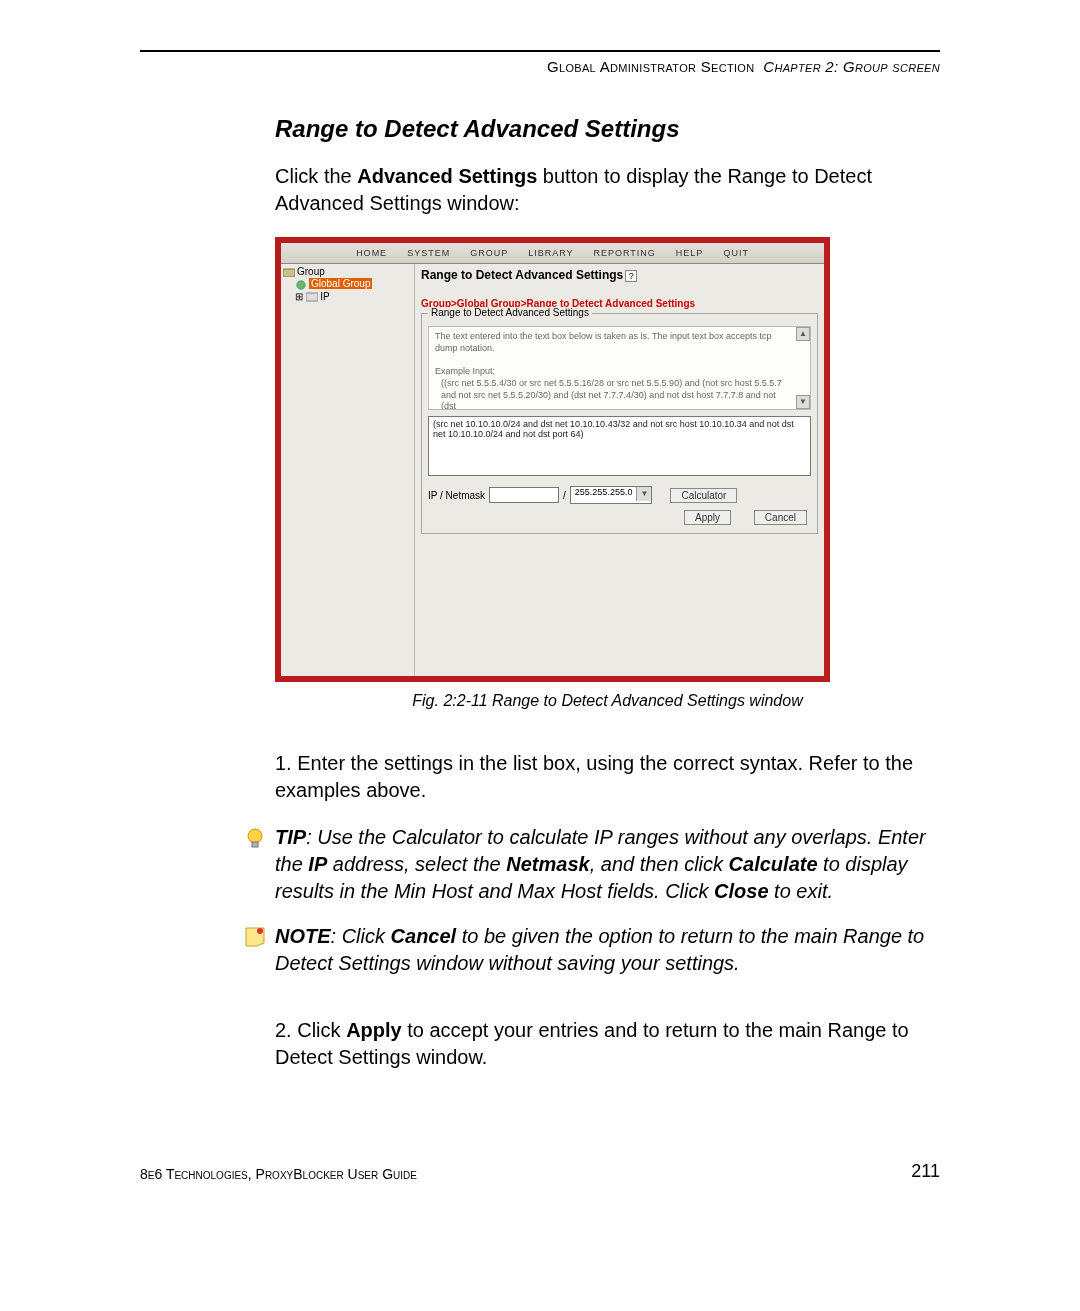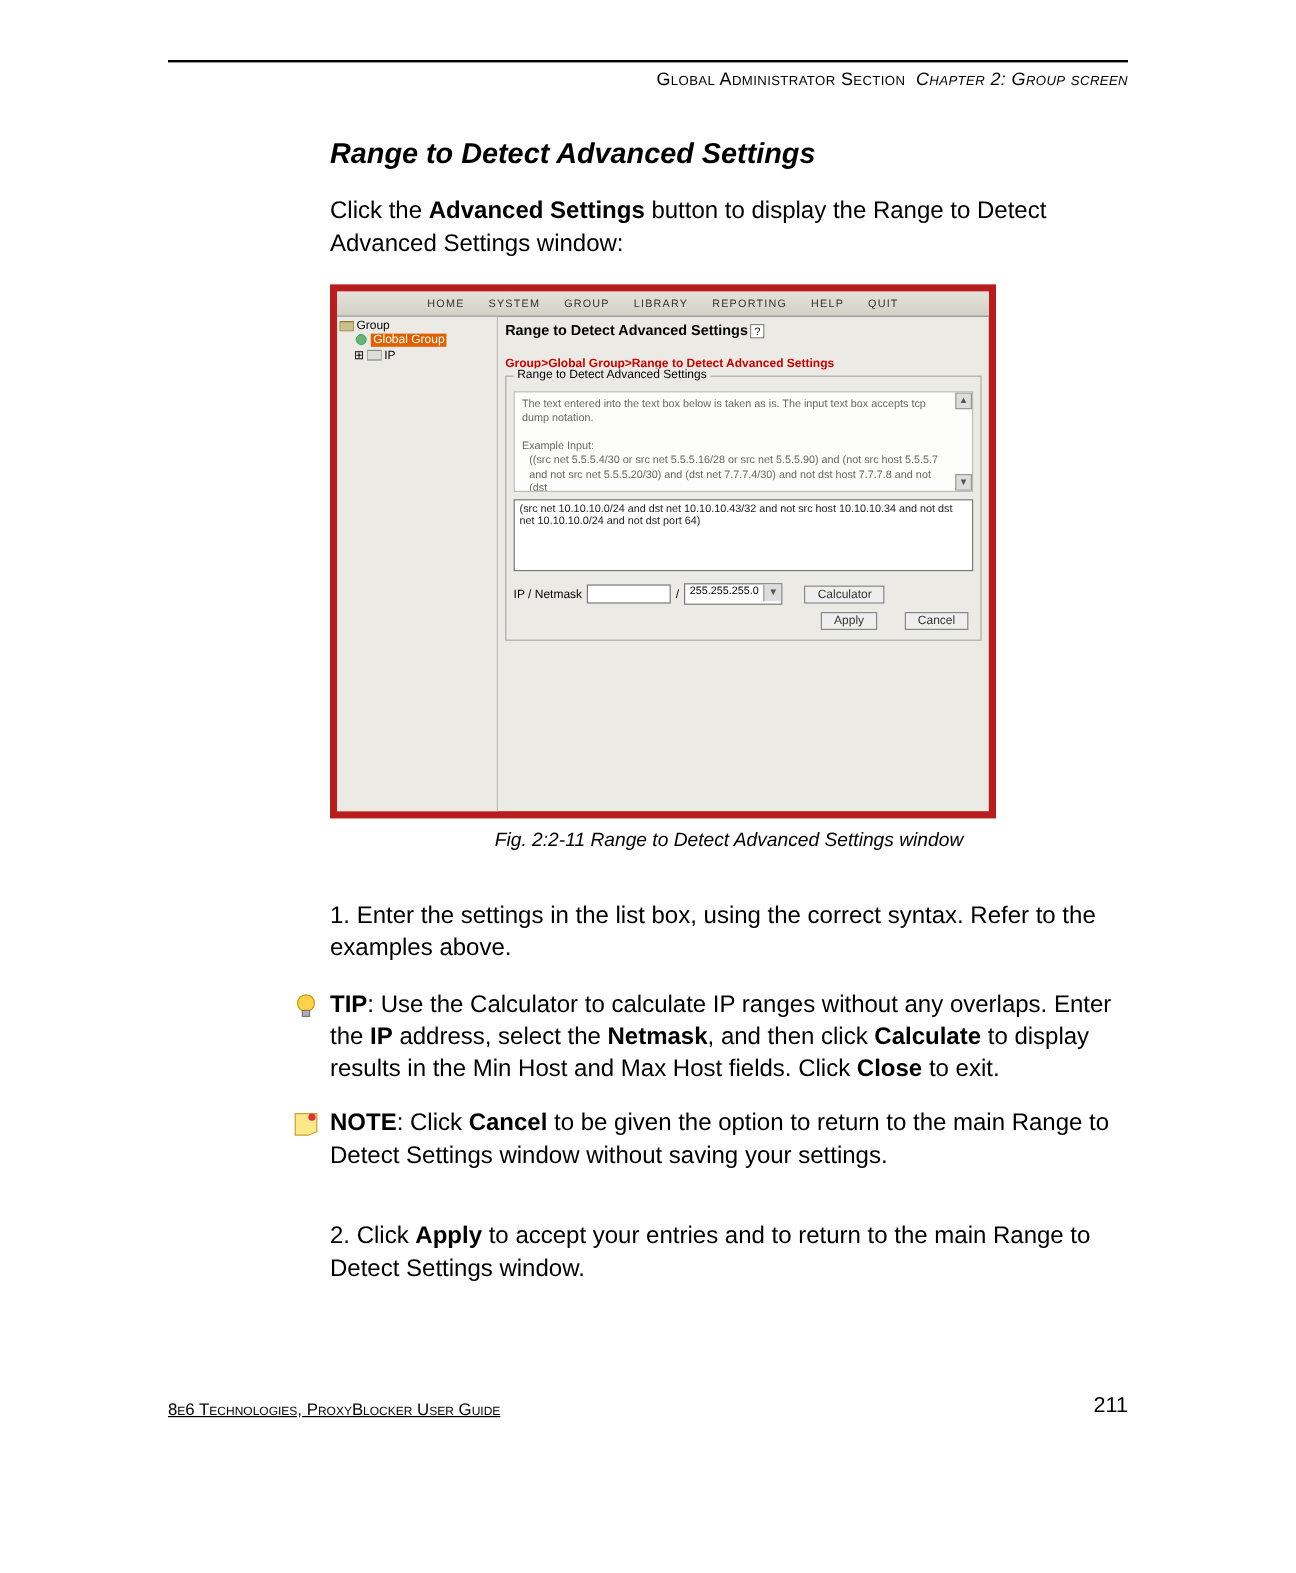--- a/index.html
+++ b/index.html
@@ -237,40 +237,41 @@
     list-style: none;
     margin-bottom: 18px;
     margin-top: 40px;
   }
 
   .callout {
     display: flex;
     align-items: flex-start;
     gap: 8px;
     font-size: 20px;
+    font-style: italic;
     line-height: 1.35;
     margin-bottom: 18px;
     margin-left: -32px;
   }
   .callout-icon {
     flex: 0 0 24px;
     width: 24px;
     height: 24px;
     margin-top: 2px;
   }
   .callout b { font-weight: bold; }
 
   .footer {
     display: flex;
     justify-content: space-between;
     align-items: flex-end;
     font-size: 14px;
     margin-top: 90px;
   }
-  .footer-left { font-variant: small-caps; text-decoration: underline; }
+  .footer-left { font-variant: small-caps; }
   .footer-right { font-size: 18px; margin-left: 28px; }
 </style>
 </head>
 <body>
 
 <div class="page">
   <div class="header-line"></div>
   <div class="running-head">
     <span>Global Administrator Section</span>&nbsp;&nbsp;<i>Chapter 2: Group screen</i>
   </div>

